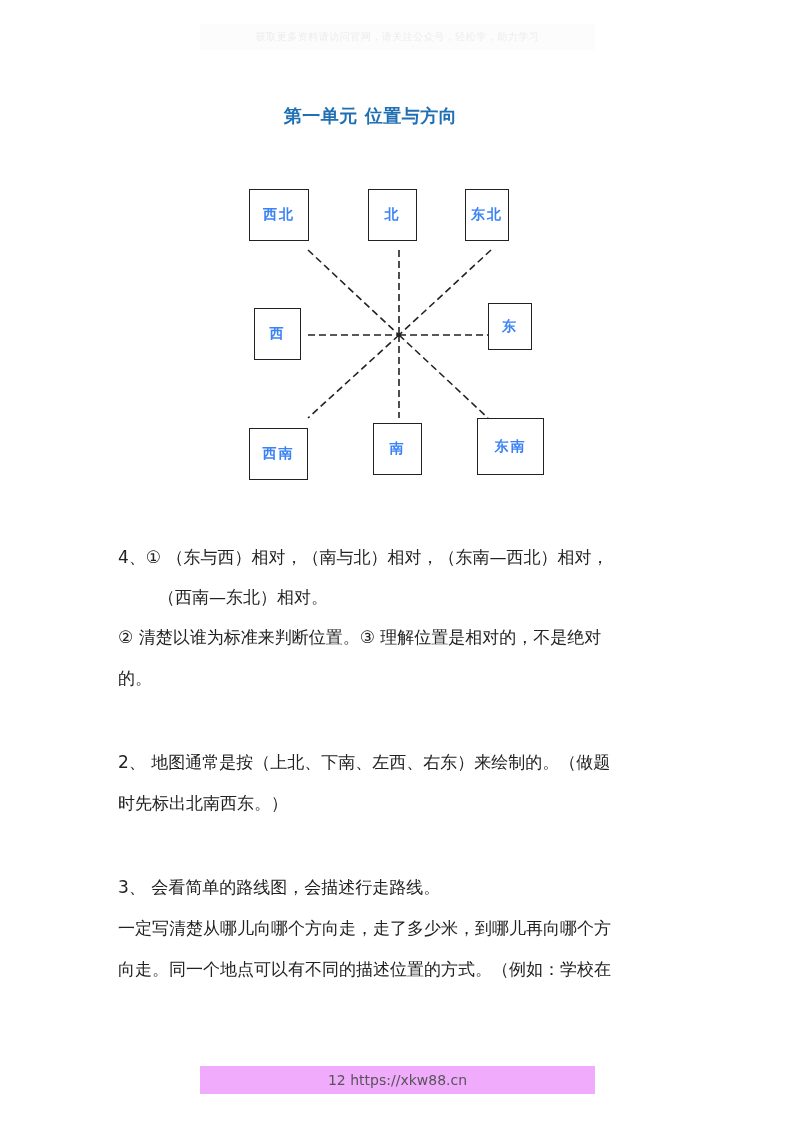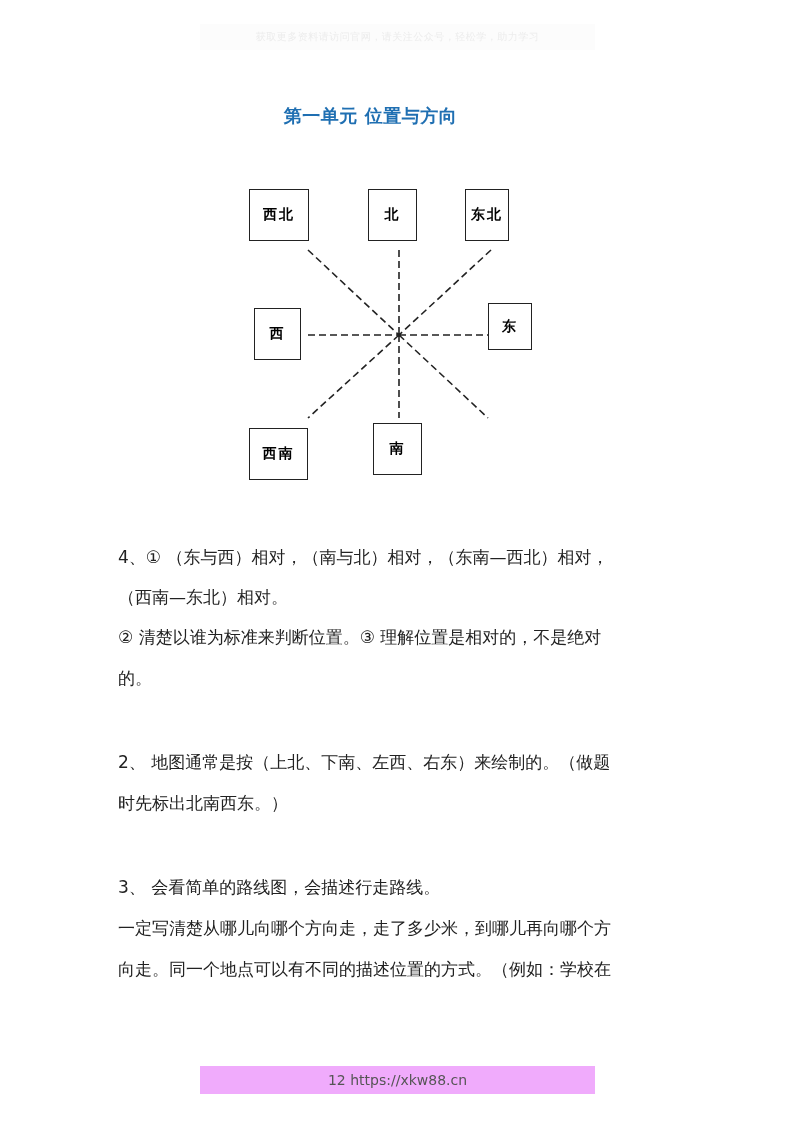--- a/index.html
+++ b/index.html
@@ -55,21 +55,21 @@
       position: absolute;
       border: 1.2px solid #222;
       background: #fff;
       box-sizing: border-box;
       display: flex;
       align-items: center;
       justify-content: center;
       font-family: "DejaVu Serif", "Liberation Serif", serif;
       font-weight: bold;
       font-size: 14px;
-      color: #000000;
+      color: #3b82f6;
       letter-spacing: 2px;
     }
     .para {
       position: absolute;
       left: 118px;
       width: 560px;
       font-size: 17px;
       line-height: 40px;
       color: #222;
       white-space: nowrap;
@@ -134,24 +134,27 @@
   </div>
   <div class="dir-box" style="left:488px;top:303px;width:44px;height:47px;">
     <span>东</span>
   </div>
   <div class="dir-box" style="left:249px;top:428px;width:59px;height:52px;">
     <span>西南</span>
   </div>
   <div class="dir-box" style="left:373px;top:423px;width:49px;height:52px;">
     <span>南</span>
   </div>
+  <div class="dir-box" style="left:477px;top:418px;width:67px;height:57px;">
+    <span>东南</span>
+  </div>
 </div>
 
 <div class="para" style="top:537px;">4、①  （东与西）相对，（南与北）相对，（东南—西北）相对，</div>
-<div class="para" style="top:577px;">（西南—东北）相对。</div>
+<div class="para" style="top:577px;margin-left:40px;">（西南—东北）相对。</div>
 <div class="para" style="top:617px;">② 清楚以谁为标准来判断位置。③ 理解位置是相对的，不是绝对</div>
 <div class="para" style="top:658px;">的。</div>
 
 <div class="para" style="top:742px;">2、 地图通常是按（上北、下南、左西、右东）来绘制的。（做题</div>
 <div class="para" style="top:783px;">时先标出北南西东。）</div>
 
 <div class="para" style="top:867px;">3、   会看简单的路线图，会描述行走路线。</div>
 <div class="para" style="top:908px;">一定写清楚从哪儿向哪个方向走，走了多少米，到哪儿再向哪个方</div>
 <div class="para" style="top:949px;">向走。同一个地点可以有不同的描述位置的方式。（例如：学校在</div>
 

